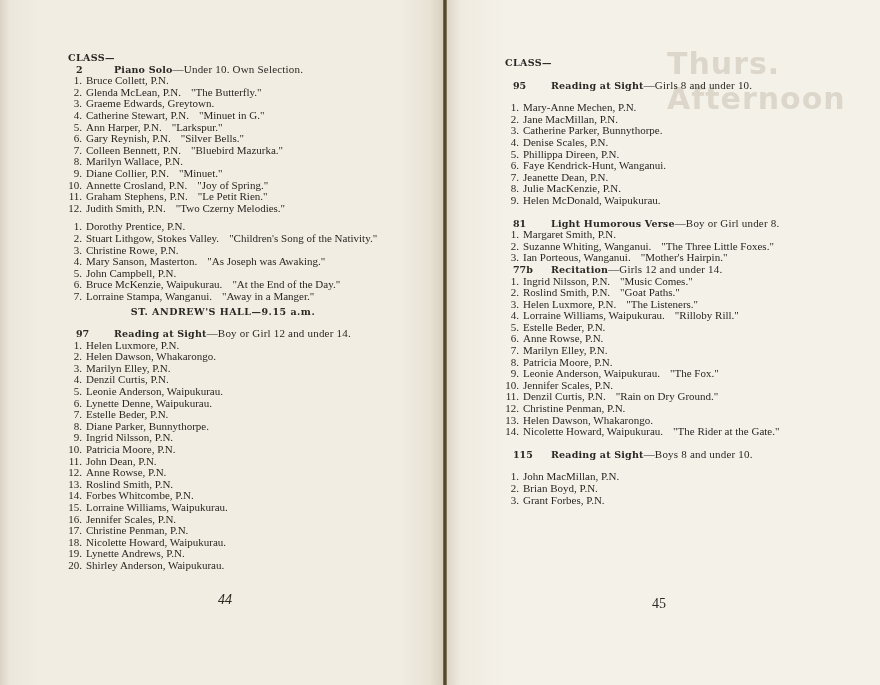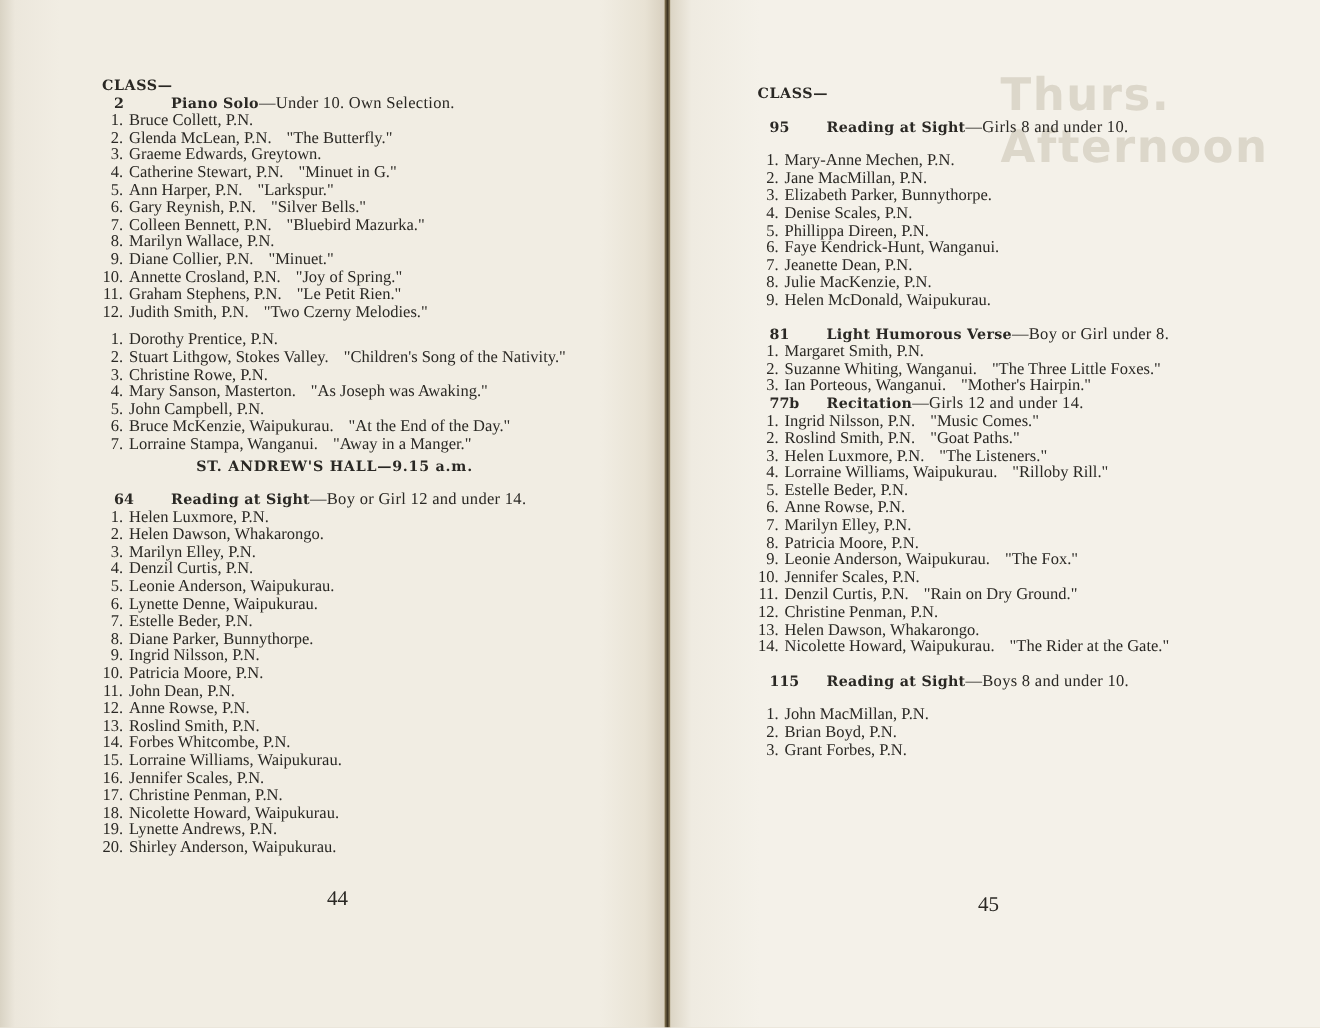--- a/index.html
+++ b/index.html
@@ -51,21 +51,21 @@
   .venue {
     text-align: center; font-weight: bold; font-size: 9.5px;
     font-family: "DejaVu Serif", serif; letter-spacing: 0.5px;
     margin: 4px 0 10px 0; padding-right: 60px;
   }
   .gap-s { height: 7px; }
   .gap-m { height: 11px; }
   .page-number {
     position: absolute; font-size: 14px; font-family: "Liberation Serif", serif;
   }
-  .pn-left { left: 218px; top: 592px; }
+  .pn-left { left: 218px; top: 592px; font-style: italic; }
   .pn-right { left: 652px; top: 596px; }
 </style>
 </head>
 <body>
 
 <div class="spread">
 
   <div class="page page-left">
     <div class="content left-content">
       <div class="class-label">CLASS—</div>
@@ -173,21 +173,21 @@
         <div class="entry">
             <span class="n">7.</span>
             <span>Lorraine Stampa, Wanganui.</span>
             <span class="piece">"Away in a Manger."</span>
           </div>
       </div>
 
       <div class="venue">ST. ANDREW'S HALL—9.15 a.m.</div>
 
       <div class="section-head">
-        <span class="num">64</span>
+        <span class="num">97</span>
         <span class="title"><span>Reading at Sight</span><span class="sub">—Boy or Girl 12 and under 14.</span></span>
       </div>
       <div>
         <div class="entry">
             <span class="n">1.</span>
             <span>Helen Luxmore, P.N.</span>
           </div>
         <div class="entry">
             <span class="n">2.</span>
             <span>Helen Dawson, Whakarongo.</span>
@@ -289,21 +289,21 @@
       <div class="entry">
           <span class="n">1.</span>
           <span>Mary-Anne Mechen, P.N.</span>
         </div>
       <div class="entry">
           <span class="n">2.</span>
           <span>Jane MacMillan, P.N.</span>
         </div>
       <div class="entry">
           <span class="n">3.</span>
-          <span>Elizabeth Parker, Bunnythorpe.</span>
+          <span>Catherine Parker, Bunnythorpe.</span>
         </div>
       <div class="entry">
           <span class="n">4.</span>
           <span>Denise Scales, P.N.</span>
         </div>
       <div class="entry">
           <span class="n">5.</span>
           <span>Phillippa Direen, P.N.</span>
         </div>
       <div class="entry">

